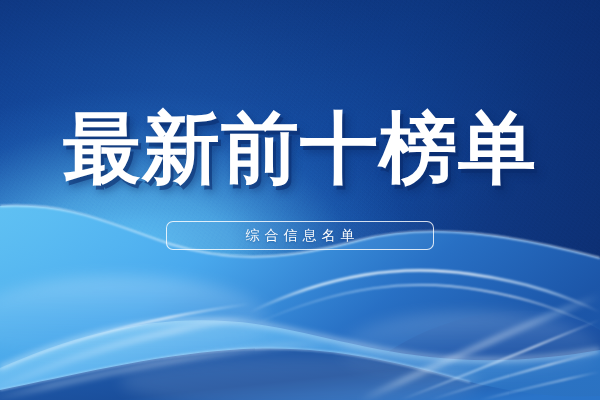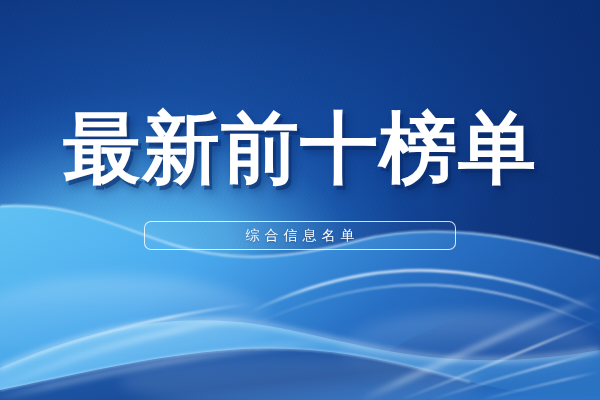--- a/index.html
+++ b/index.html
@@ -75,21 +75,21 @@
     text-shadow:
       3px 4px 0 rgba(9,42,108,0.55),
       5px 6px 9px rgba(7,33,88,0.40);
     white-space: nowrap;
   }
   .subtitle-box {
     position: absolute;
     top: 221px;
     left: 50%;
     transform: translateX(-50%);
-    width: 312px;
+    width: 268px;
     height: 29px;
     box-sizing: border-box;
     border: 1px solid rgba(255,255,255,0.82);
     border-radius: 7px;
     display: flex;
     align-items: center;
     justify-content: center;
     background: rgba(255,255,255,0.03);
   }
   .subtitle-text {

